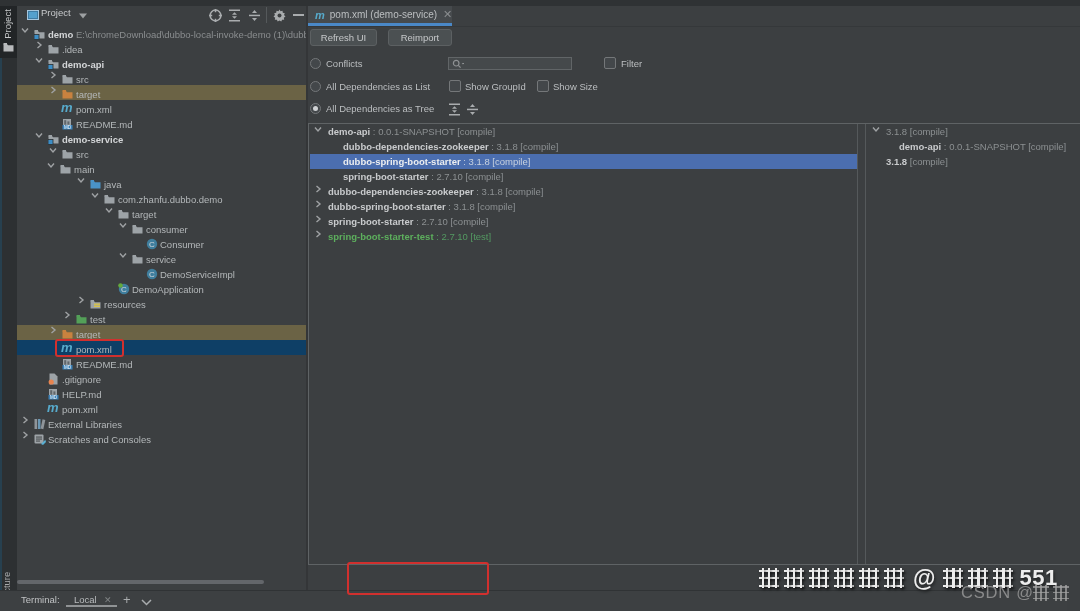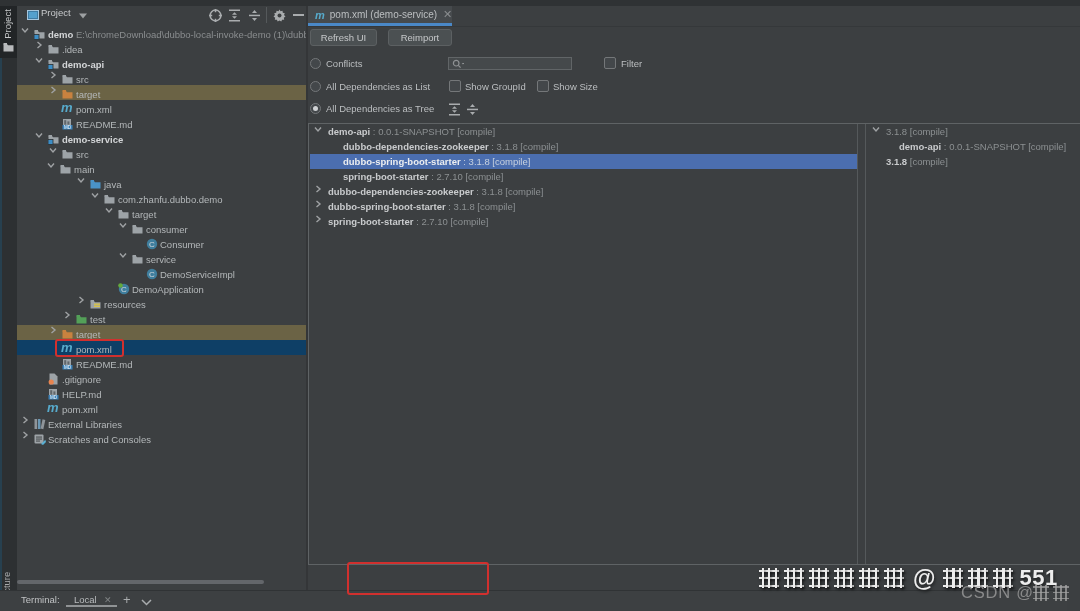--- a/index.html
+++ b/index.html
@@ -533,20 +533,27 @@
         <span class="dname">dubbo-spring-boot-starter</span>
         <span class="dver">&nbsp;: 3.1.8 [compile]</span>
       </div>
 <div class="drow " style="top:90px;padding-left:4px;">
         <span class="chv"><svg width="8" height="8" viewBox="0 0 8 8">
             <polyline points="2.5,1 6,4 2.5,7" fill="none" stroke="#9fa2a4" stroke-width="1.4"></polyline>
           </svg></span>
         <span class="dname">spring-boot-starter</span>
         <span class="dver">&nbsp;: 2.7.10 [compile]</span>
       </div>
+<div class="drow green" style="top:105px;padding-left:4px;">
+        <span class="chv"><svg width="8" height="8" viewBox="0 0 8 8">
+            <polyline points="2.5,1 6,4 2.5,7" fill="none" stroke="#9fa2a4" stroke-width="1.4"></polyline>
+          </svg></span>
+        <span class="dname">spring-boot-starter-test</span>
+        <span class="dver">&nbsp;: 2.7.10 [test]</span>
+      </div>
 <div class="drow" style="top:0px;padding-left:562px;">
         <span class="chv"><svg width="8" height="8" viewBox="0 0 8 8">
             <polyline points="1,2.5 4,6 7,2.5" fill="none" stroke="#9fa2a4" stroke-width="1.4"></polyline>
           </svg></span>
         <span class="dver">3.1.8&nbsp;[compile]</span>
       </div>
 <div class="drow" style="top:15px;padding-left:589px;">
         <span class="dname">demo-api</span>
         <span class="dver">&nbsp;: 0.0.1-SNAPSHOT [compile]</span>
       </div>

